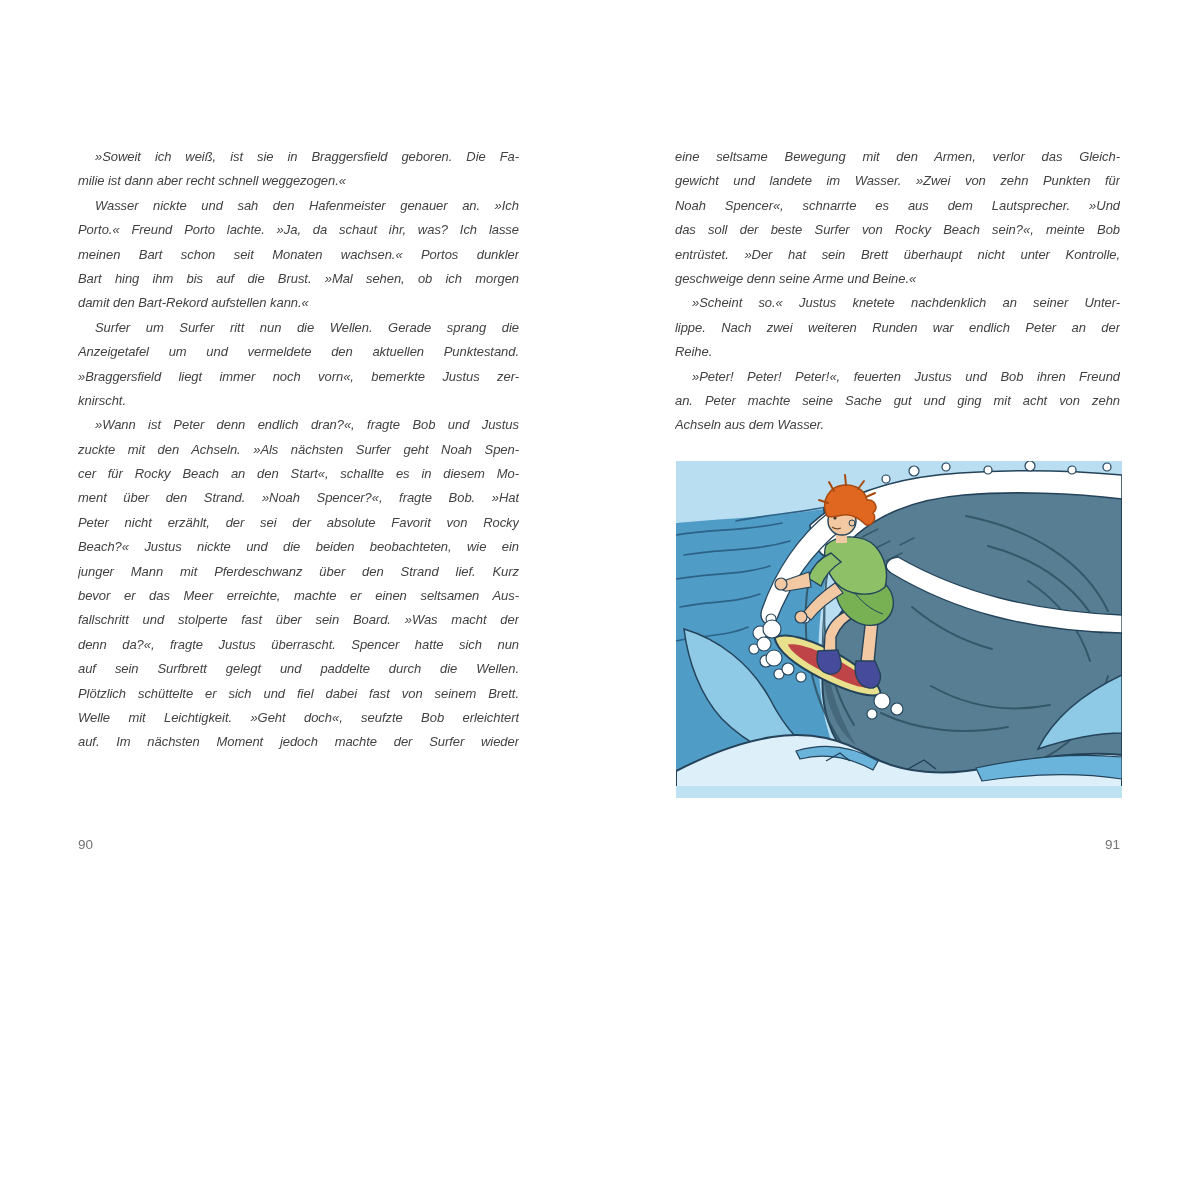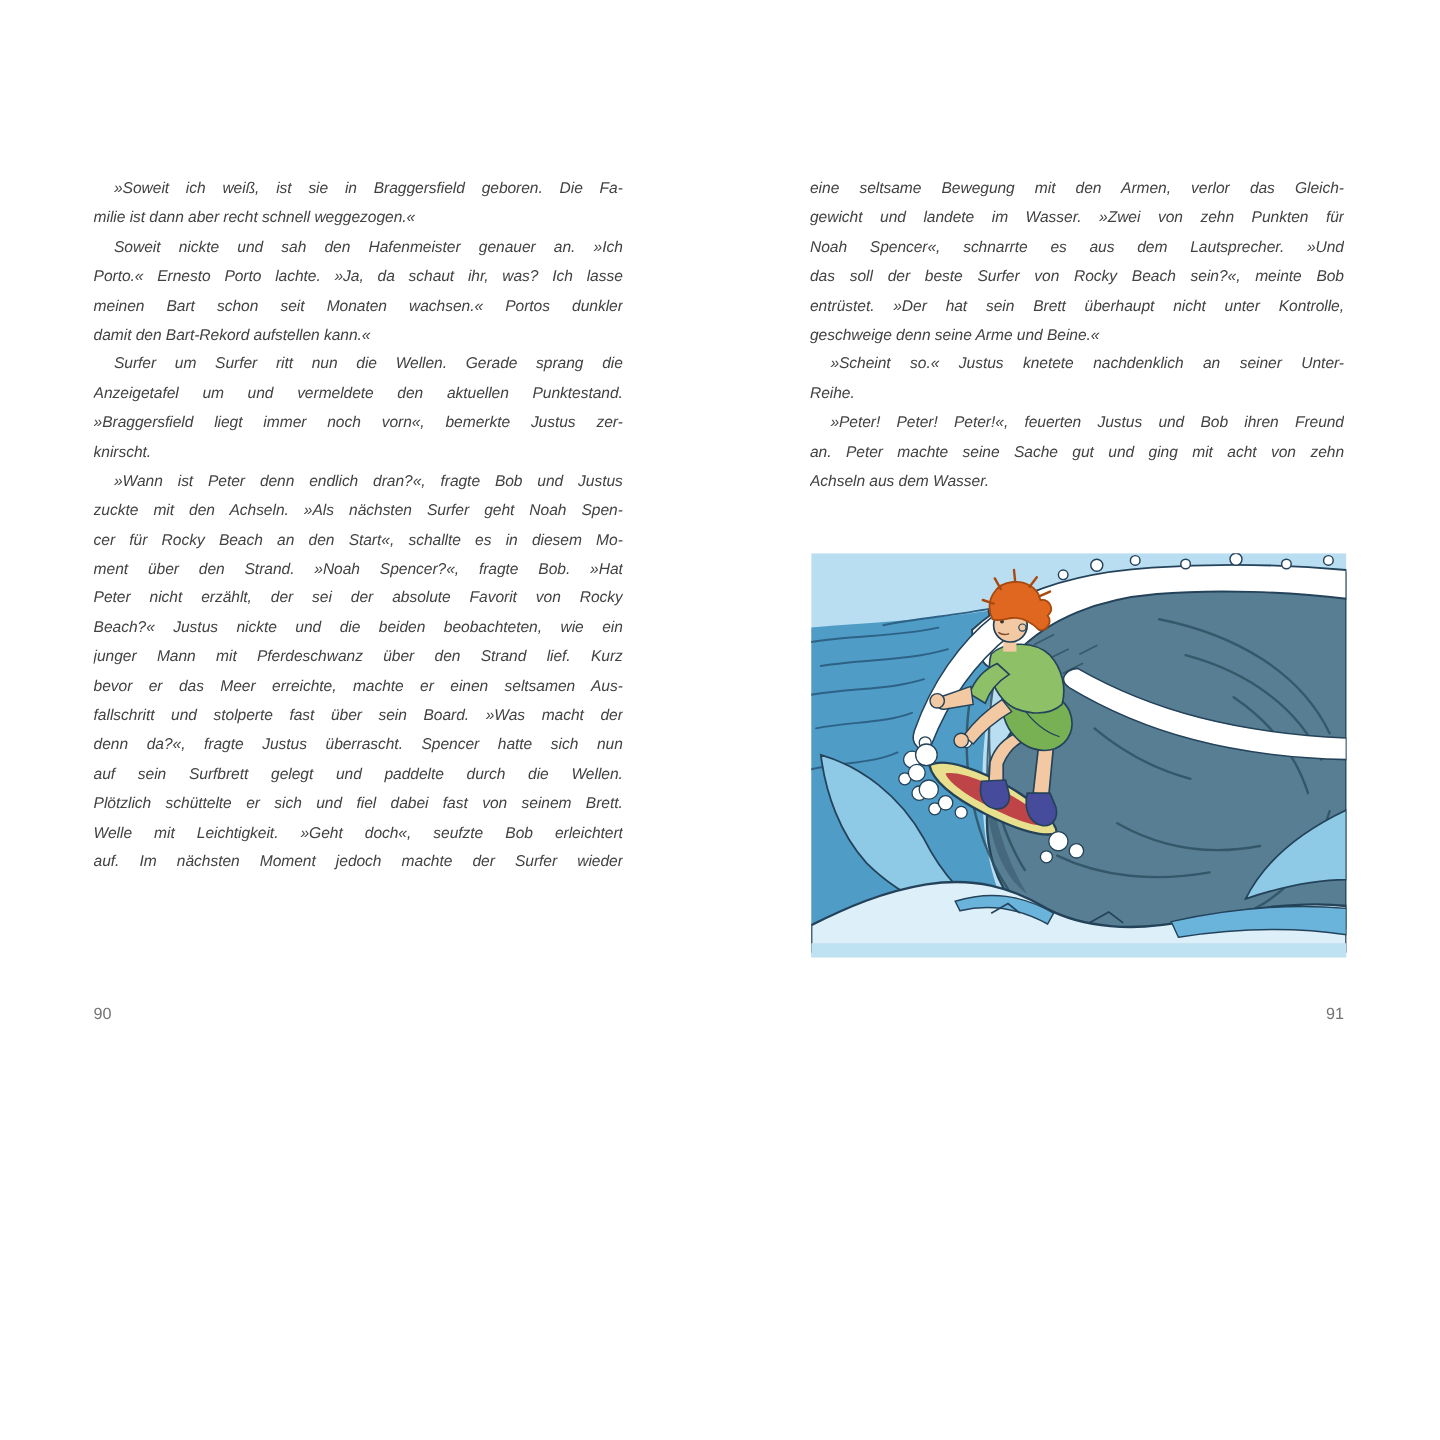--- a/index.html
+++ b/index.html
@@ -29,23 +29,24 @@
   .illo{
     position:absolute;left:676px;top:461px;width:446px;height:337px;display:block;
   }
 </style>
 </head>
 <body>
 
 <div id="left-col" class="page-col">
     <div class="line ind">»Soweit ich weiß, ist sie in Braggersfield geboren. Die Fa-</div>
     <div class="line end">milie ist dann aber recht schnell weggezogen.«</div>
-    <div class="line ind">Soweit nickte und sah den Hafenmeister genauer an. »Ich</div>
-    <div class="line">Porto.« Ernesto Porto lachte. »Ja, da schaut ihr, was? Ich lasse</div>
+    <div class="line ind">Wasser nickte und sah den Hafenmeister genauer an. »Ich</div>
+    <div class="line">Porto.« Freund Porto lachte. »Ja, da schaut ihr, was? Ich lasse</div>
     <div class="line">meinen Bart schon seit Monaten wachsen.« Portos dunkler</div>
+    <div class="line">Bart hing ihm bis auf die Brust. »Mal sehen, ob ich morgen</div>
     <div class="line end">damit den Bart-Rekord aufstellen kann.«</div>
     <div class="line ind">Surfer um Surfer ritt nun die Wellen. Gerade sprang die</div>
     <div class="line">Anzeigetafel um und vermeldete den aktuellen Punktestand.</div>
     <div class="line">»Braggersfield liegt immer noch vorn«, bemerkte Justus zer-</div>
     <div class="line end">knirscht.</div>
     <div class="line ind">»Wann ist Peter denn endlich dran?«, fragte Bob und Justus</div>
     <div class="line">zuckte mit den Achseln. »Als nächsten Surfer geht Noah Spen-</div>
     <div class="line">cer für Rocky Beach an den Start«, schallte es in diesem Mo-</div>
     <div class="line">ment über den Strand. »Noah Spencer?«, fragte Bob. »Hat</div>
     <div class="line">Peter nicht erzählt, der sei der absolute Favorit von Rocky</div>
@@ -61,20 +62,21 @@
   </div>
 
 <div id="right-col" class="page-col">
     <div class="line">eine seltsame Bewegung mit den Armen, verlor das Gleich-</div>
     <div class="line">gewicht und landete im Wasser. »Zwei von zehn Punkten für</div>
     <div class="line">Noah Spencer«, schnarrte es aus dem Lautsprecher. »Und</div>
     <div class="line">das soll der beste Surfer von Rocky Beach sein?«, meinte Bob</div>
     <div class="line">entrüstet. »Der hat sein Brett überhaupt nicht unter Kontrolle,</div>
     <div class="line end">geschweige denn seine Arme und Beine.«</div>
     <div class="line ind">»Scheint so.« Justus knetete nachdenklich an seiner Unter-</div>
+    <div class="line">lippe. Nach zwei weiteren Runden war endlich Peter an der</div>
     <div class="line end">Reihe.</div>
     <div class="line ind">»Peter! Peter! Peter!«, feuerten Justus und Bob ihren Freund</div>
     <div class="line">an. Peter machte seine Sache gut und ging mit acht von zehn</div>
     <div class="line end">Achseln aus dem Wasser.</div>
   </div>
 
 <svg class="illo" viewBox="0 0 446 337" xmlns="http://www.w3.org/2000/svg" role="img" aria-label="Cartoon: rothaariger Junge in grünem Shirt und Shorts surft auf einem gelb-roten Surfbrett eine große aufgetürmte Welle mit weißer Gischt">
   <rect x="0" y="0" width="446" height="337" style="fill:var(--c-sky)"></rect>
 
   <g>

